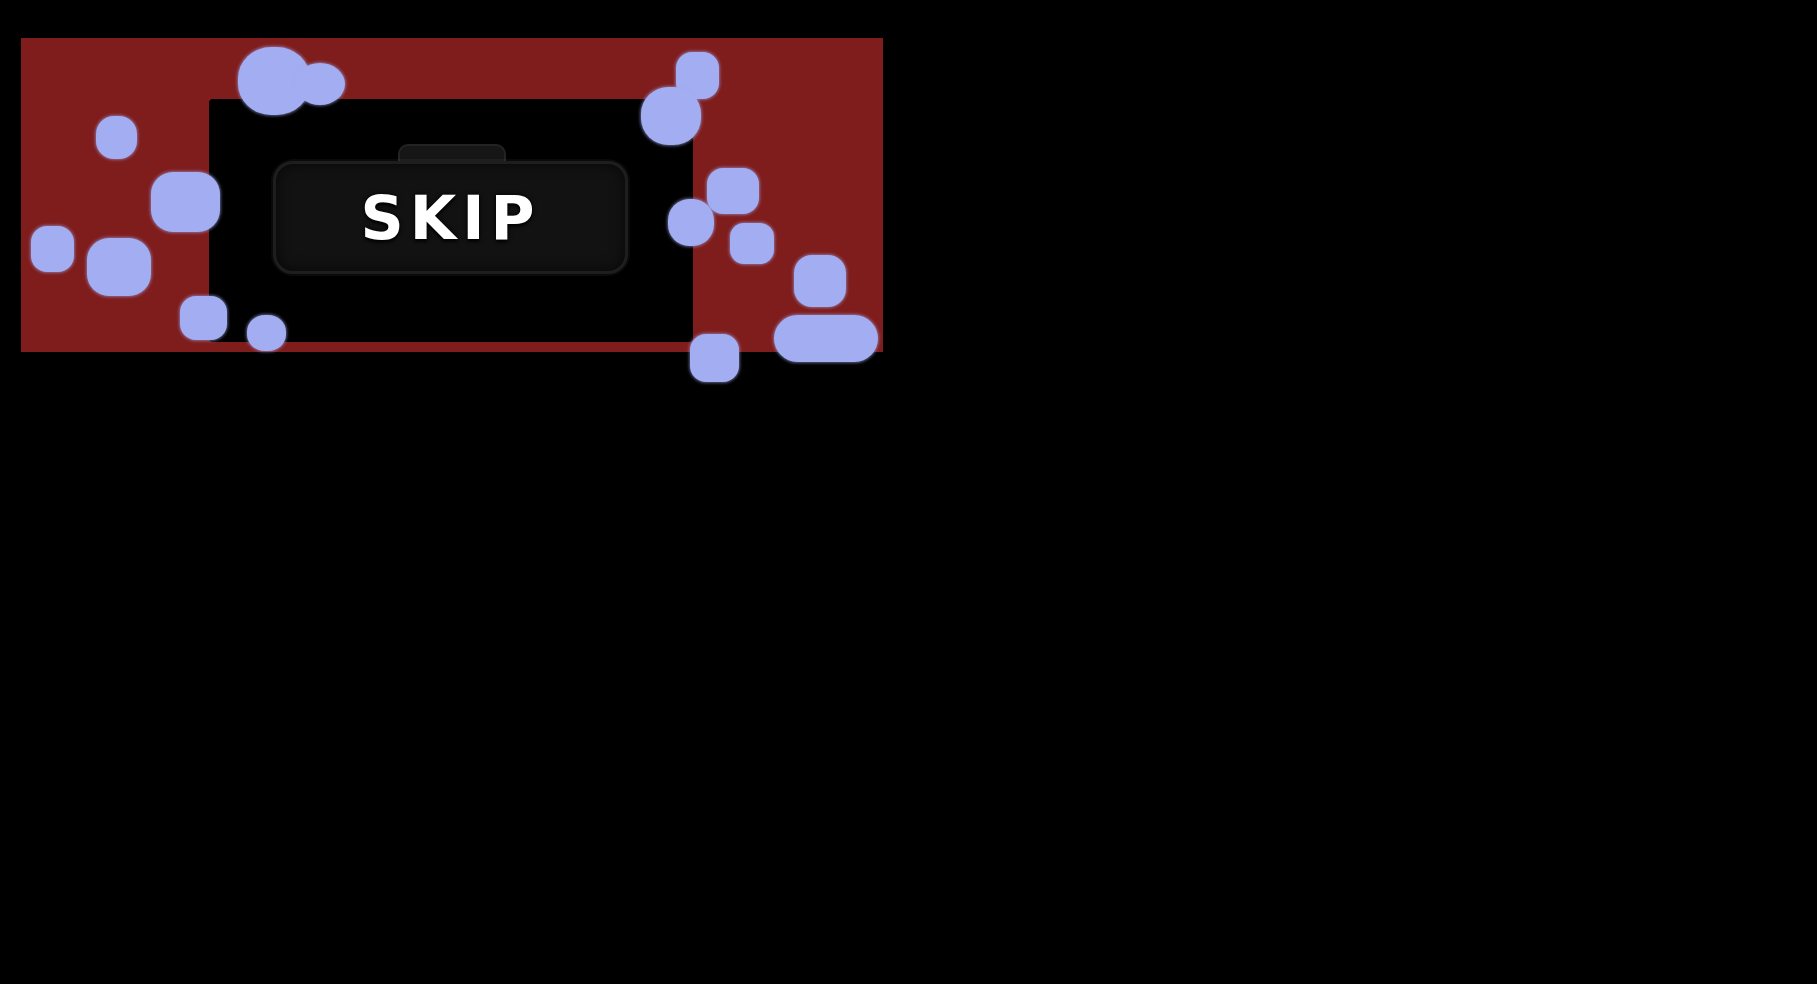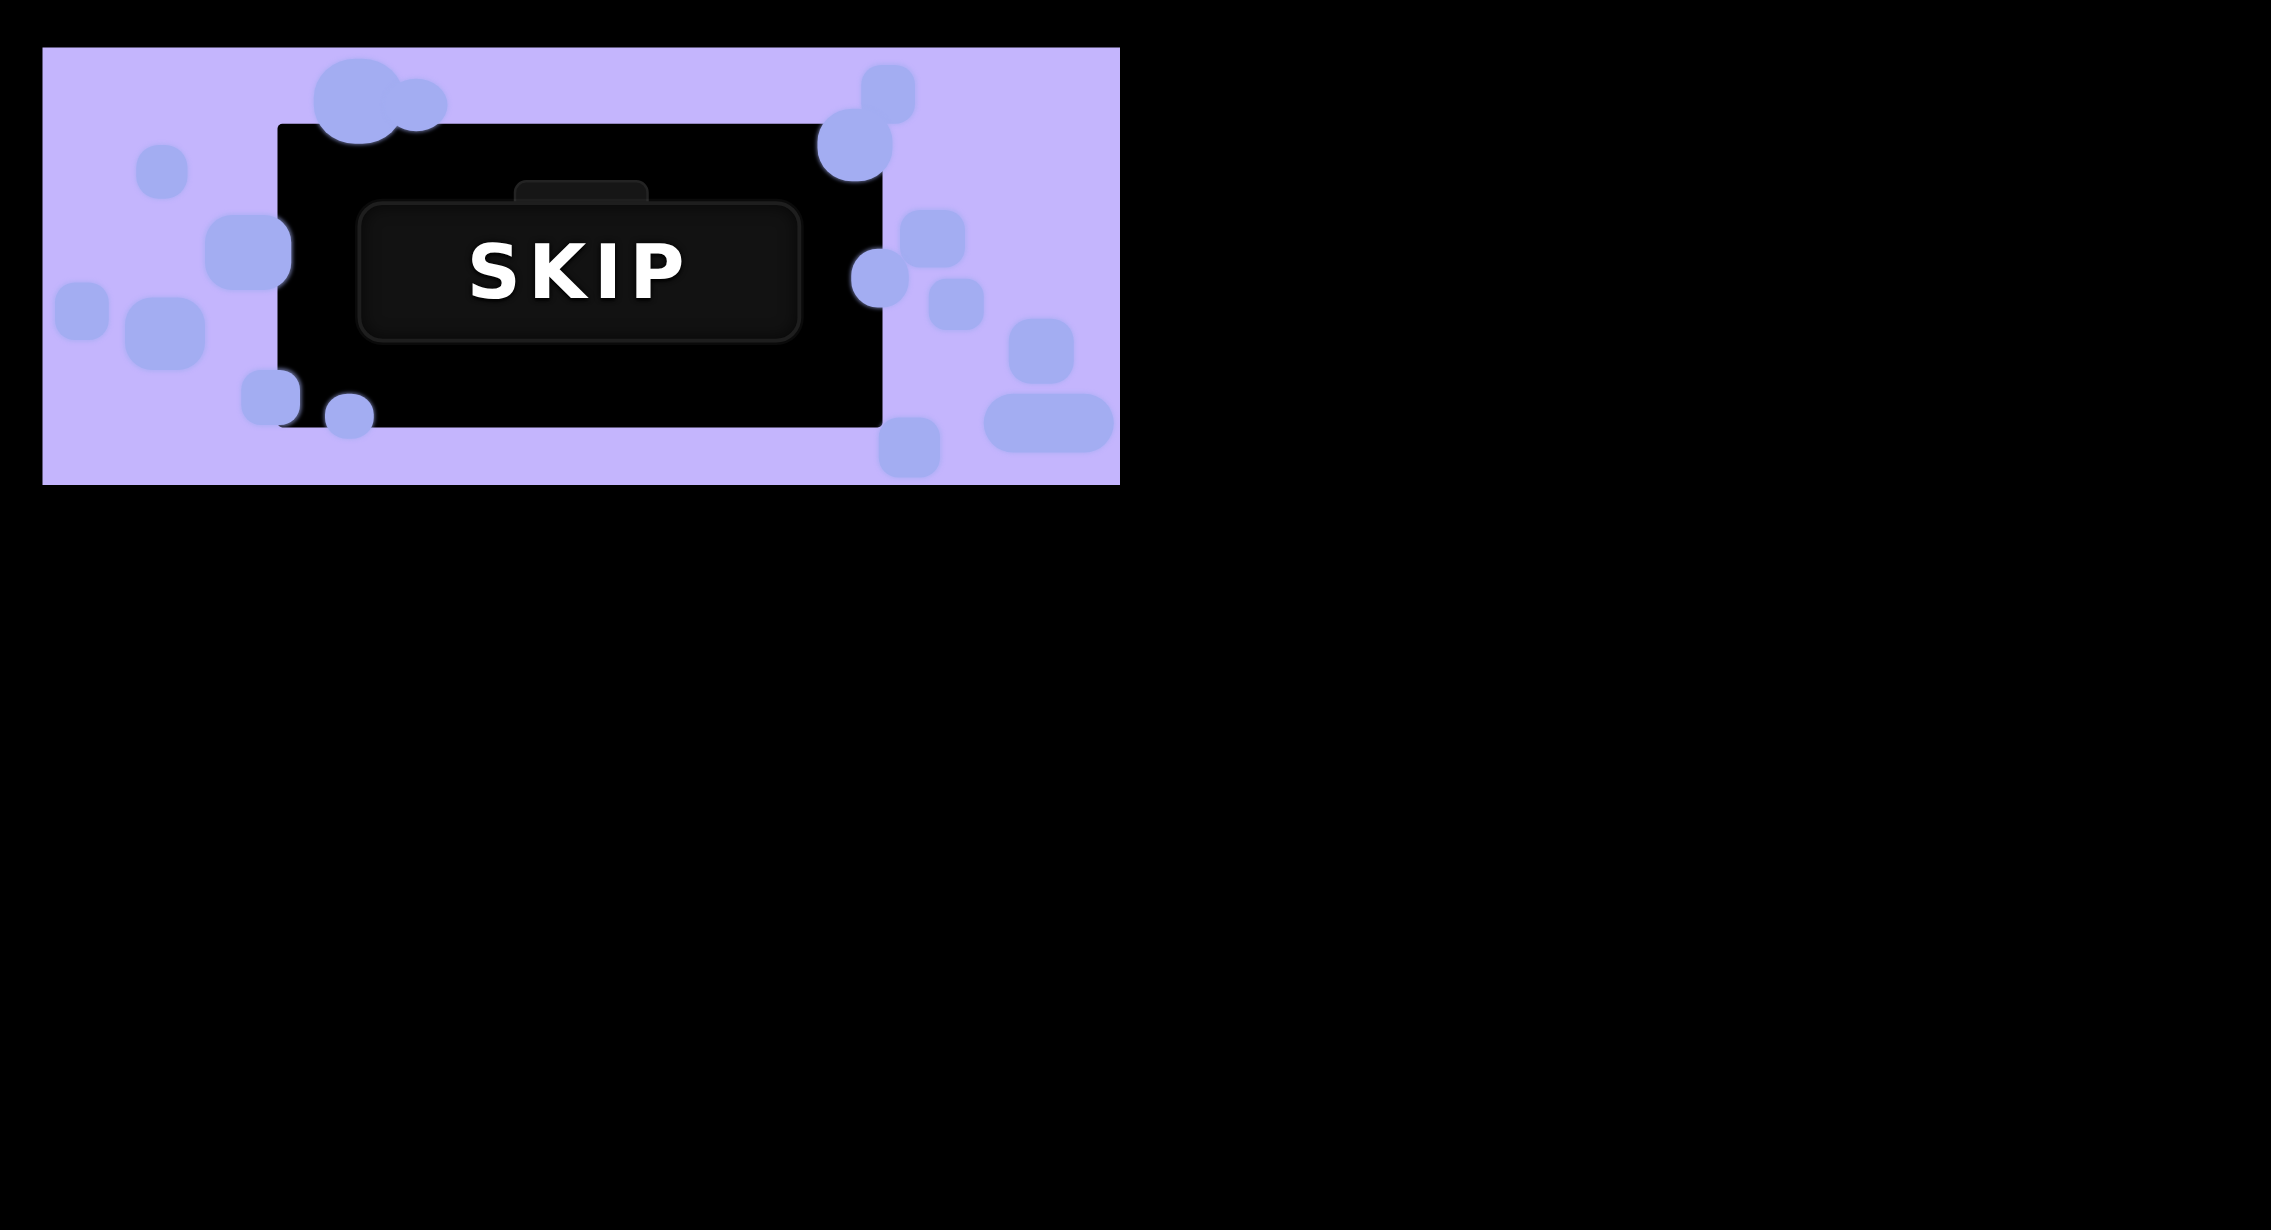--- a/index.html
+++ b/index.html
@@ -12,25 +12,25 @@
     font-family: "DejaVu Sans", "Liberation Sans", sans-serif;
   }
   .screen {
     position: relative;
     width: 1817px;
     height: 984px;
     background: #000000;
   }
   .panel {
     position: absolute;
-    left: 34px;
+    left: 21px;
     top: 38px;
     width: 862px;
-    height: 350px;
-    background: #c4b5fd;
+    height: 314px;
+    background: #7f1d1d;
   }
   .stage {
     position: absolute;
     left: 188px;
     top: 61px;
     width: 484px;
     height: 243px;
     background: #000000;
     border-radius: 4px;
   }

